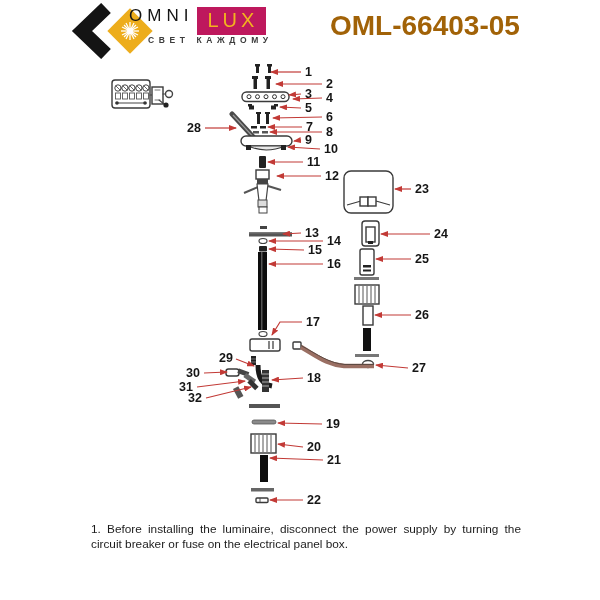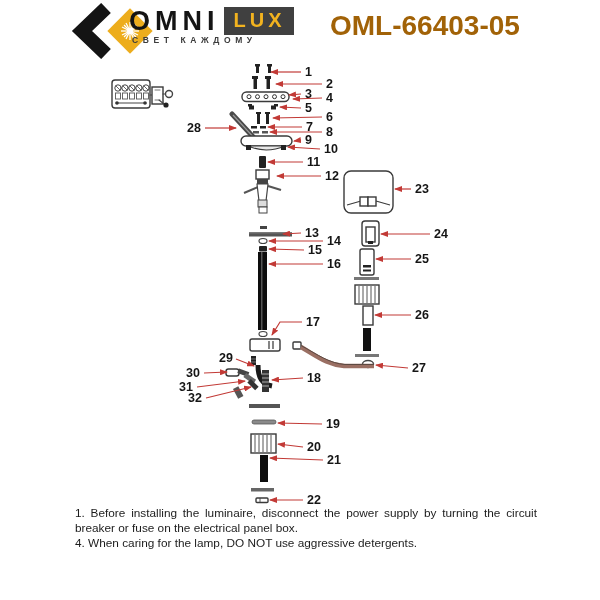--- a/index.html
+++ b/index.html
@@ -2,37 +2,37 @@
 <html><head>
 <meta charset="utf-8">
 <style>
   html,body{margin:0;padding:0}
   body{width:600px;height:600px;background:#ffffff;position:relative;overflow:hidden;
        font-family:"Liberation Sans",sans-serif;color:#151515}
 
   
   .logo-icon{position:absolute;left:66px;top:3px}
   .brand-text{position:absolute;left:129px;top:6px;white-space:nowrap}
-  .brand-word{font-size:27px;font-weight:bold;letter-spacing:5px;color:#141414;vertical-align:top}
-  .brand-badge{display:inline-block;background:#404040;color:#f2b31f;font-size:20px;font-weight:bold;
+  .brand-word{font-size:17px;font-weight:normal;letter-spacing:5px;color:#141414;vertical-align:top}
+  .brand-badge{display:inline-block;background:#be185d;color:#f2b31f;font-size:20px;font-weight:normal;
                letter-spacing:4px;padding:2px 8px 3px 10px;margin-left:4px;vertical-align:top;margin-top:1px}
-  .brand-tagline{position:absolute;left:132px;top:35px;font-size:8.5px;letter-spacing:4.6px;color:#3c3c3c;font-weight:bold}
+  .brand-tagline{position:absolute;left:148px;top:35px;font-size:8.5px;letter-spacing:4.6px;color:#3c3c3c;font-weight:bold}
   .model-number{position:absolute;left:330px;top:10px;font-size:28px;font-weight:bold;letter-spacing:0px;color:#a16207}
 
   
   .diagram{position:absolute;left:0;top:0}
   .leader{fill:none;stroke:#c23a36;stroke-width:1.2}
   .plabel{font-family:"Liberation Sans",sans-serif;font-size:12.5px;font-weight:bold;fill:#151515}
   .ol{fill:#ffffff;stroke:#3a3a3a;stroke-width:1.4}
   .dk{fill:#222222}
   .md{fill:#555555}
 
   
   .instructions{position:absolute;left:75px;top:506px;width:462px;font-size:11.8px;line-height:15px;color:#1c1c1c}
-  .instructions p{margin:0;text-align:justify}
+  .instructions p{margin:16px;text-align:justify}
 </style>
 </head>
 <body>
 
 <svg class="logo-icon" width="96" height="56" viewBox="0 0 96 56">
   <path d="M40,5 L16,28 L40,51" fill="none" stroke="#141414" stroke-width="14"></path>
   <rect x="48" y="12" width="32" height="32" transform="rotate(45 64 28)" fill="#EDAD1C"></rect>
   <g stroke="#ffffff" stroke-width="1.3">
     <line x1="64" y1="19" x2="64" y2="37"></line>
       <line x1="55" y1="28" x2="73" y2="28"></line>
@@ -318,14 +318,13 @@
       <text x="200" y="377" class="plabel" text-anchor="end">30</text>
       <polyline points="197,387 245,381" class="leader" marker-end="url(#arrowhead)"></polyline>
       <text x="193" y="391" class="plabel" text-anchor="end">31</text>
       <polyline points="206,398 251,387" class="leader" marker-end="url(#arrowhead)"></polyline>
       <text x="202" y="402" class="plabel" text-anchor="end">32</text>
     </g>
 </svg>
 
 <div class="instructions">
   <p>1. Before installing the luminaire, disconnect the power supply by turning the circuit breaker or fuse on the electrical panel box.</p>
-  <p>4. When caring for the lamp, DO NOT use aggressive detergents.</p>
 </div>
 
 </body></html>

